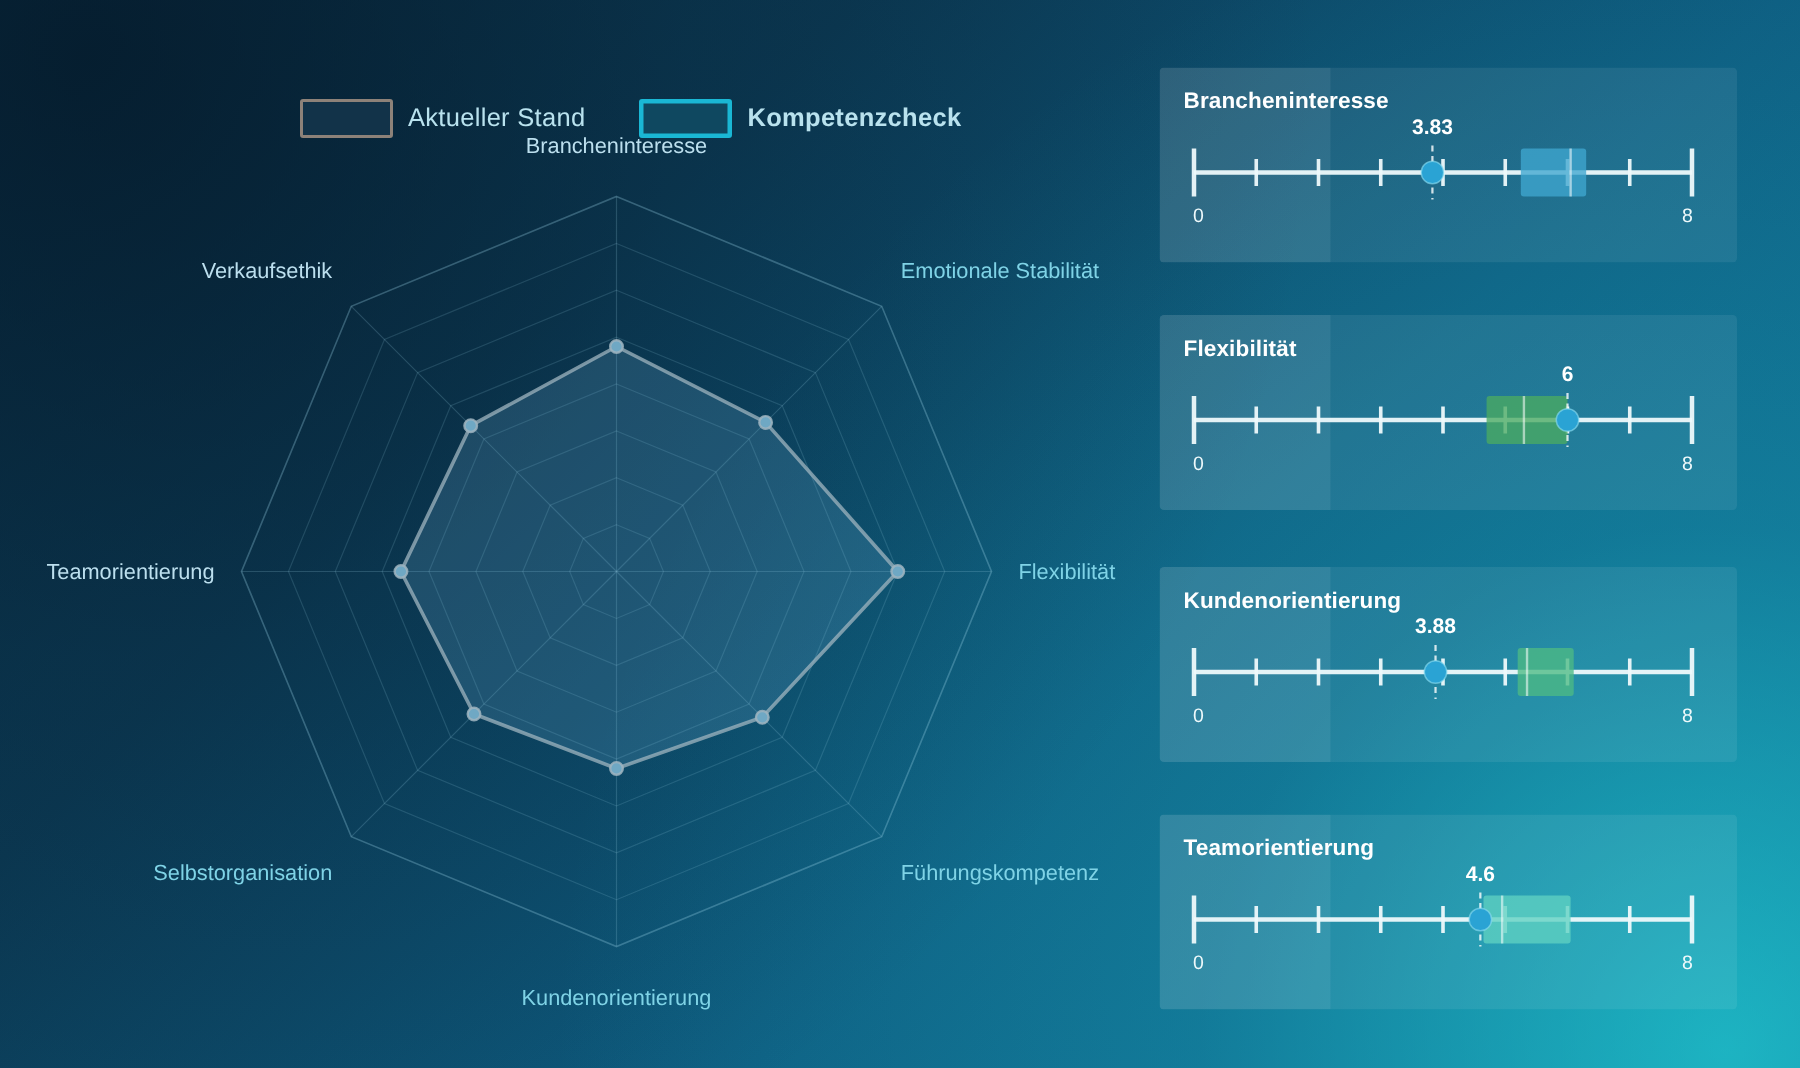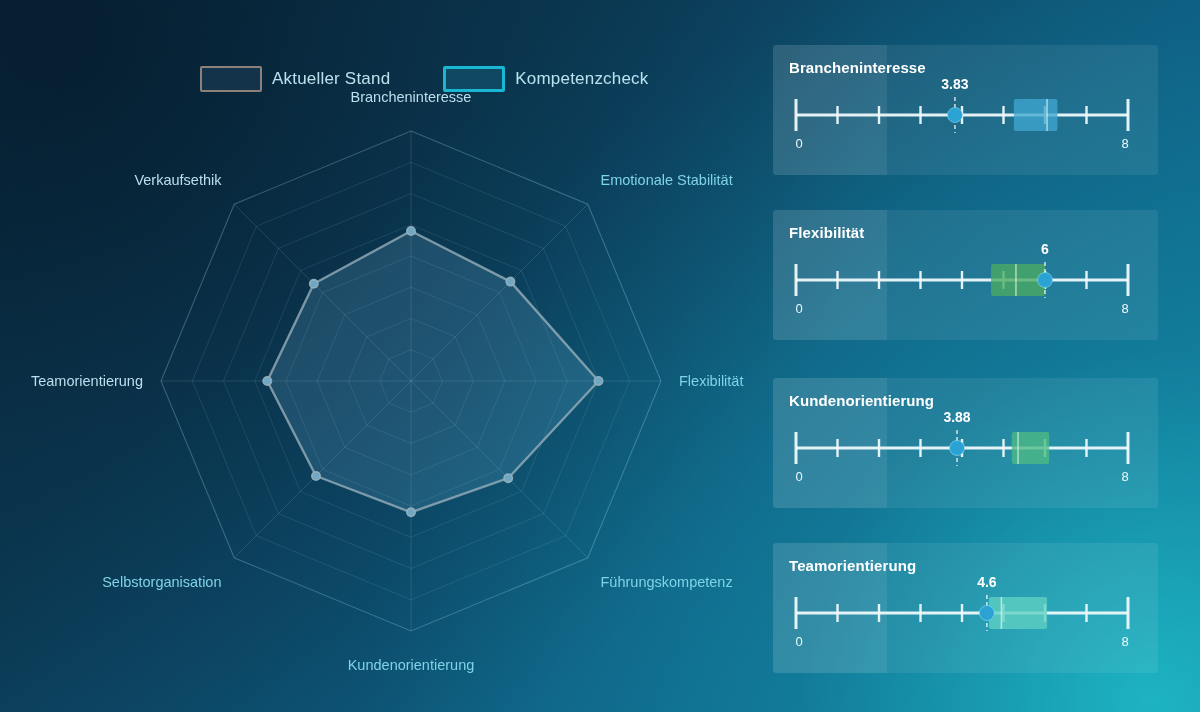--- a/index.html
+++ b/index.html
@@ -29,25 +29,25 @@
   }
   #wedge-glow2 {
     position: absolute; inset: 0;
     background: radial-gradient(circle at 60px 40px, rgba(4,24,40,0.75) 0%, rgba(4,24,40,0.25) 30%, rgba(0,0,0,0) 62%);
     pointer-events: none;
   }
 
   
   #legend {
     position: absolute; left: 200px; top: 66px;
-    display: flex; align-items: flex-end; gap: 19px;
+    display: flex; align-items: flex-end; gap: 2px;
     z-index: 6;
   }
   .legend-item { display: flex; align-items: center; gap: 10px; }
-  .legend-item + .legend-item { margin-left: 34px; }
+  .legend-item + .legend-item { margin-left: 34px; font-weight: bold; }
   .sw {
     width: 62px; height: 26px; border-radius: 2px;
   }
   .sw-current { border: 2px solid #8d8279; background: #123349; }
   .sw-check   { border: 3px solid #1ab7d4; background: #0f4860; }
   .legend-label {
     font-size: 17px; color: #b9e2ee; letter-spacing: .2px; white-space: nowrap;
   }
 
   

